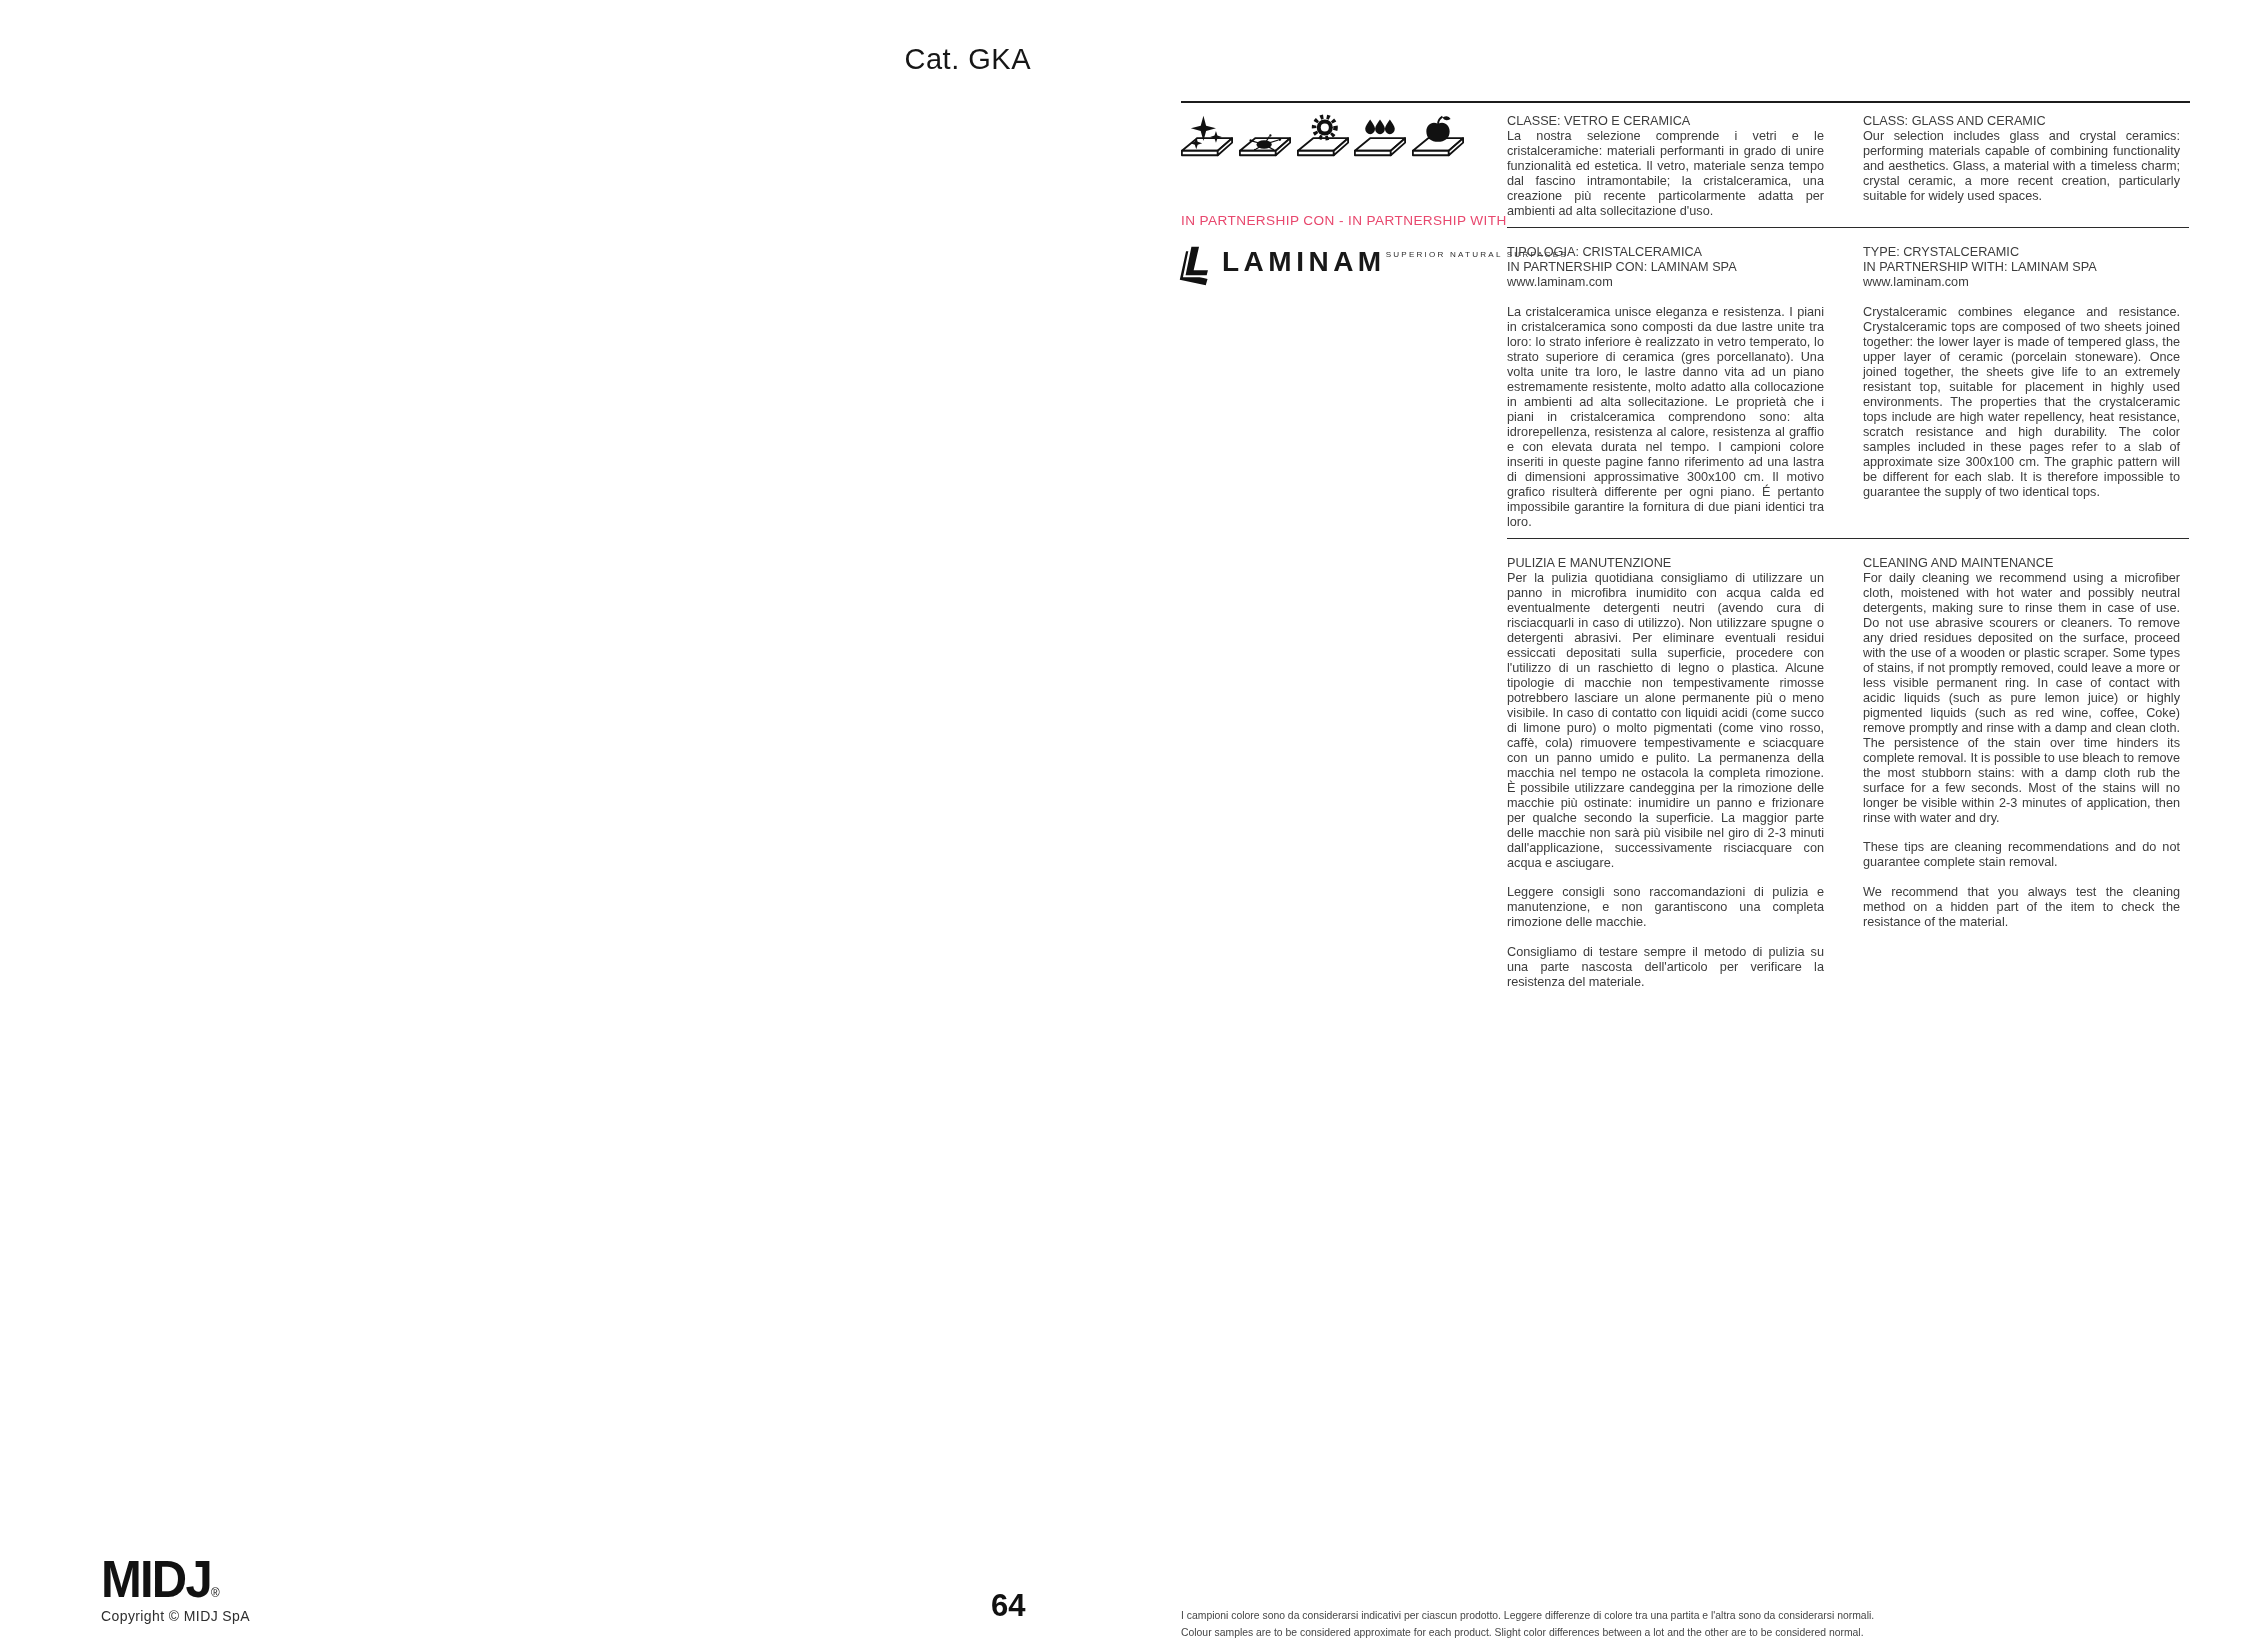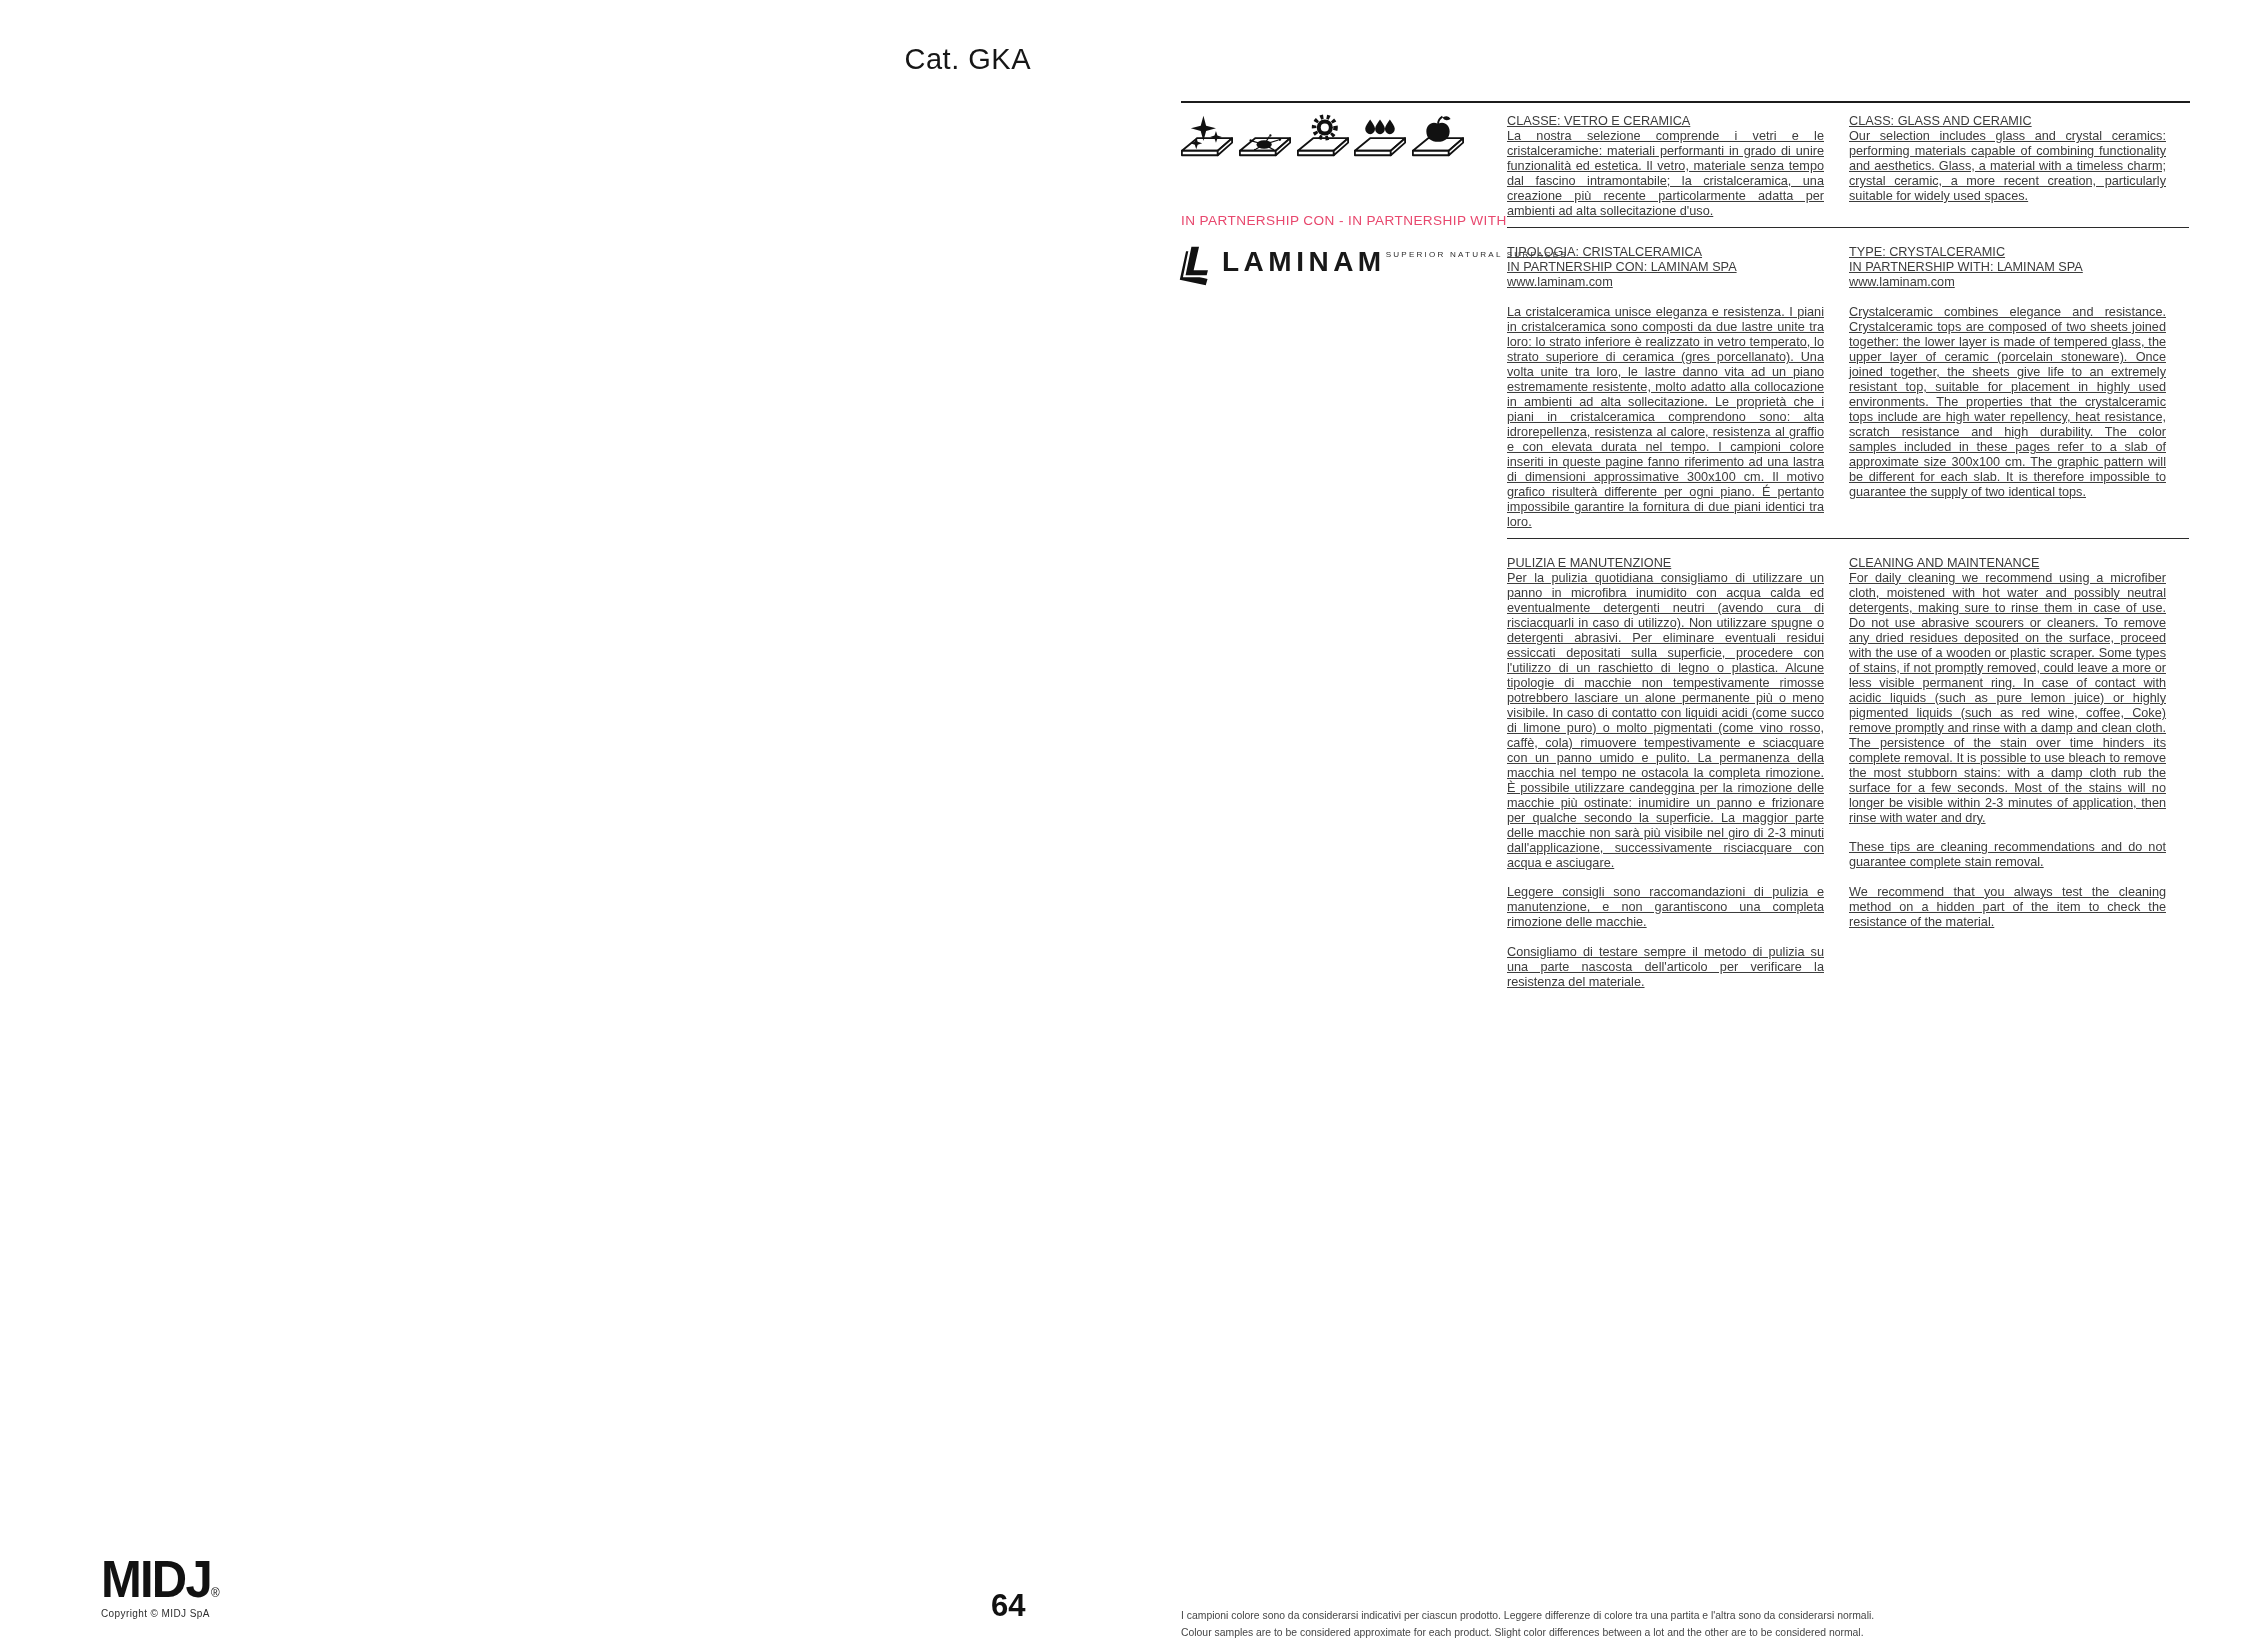--- a/index.html
+++ b/index.html
@@ -43,21 +43,21 @@
   }
   .laminam-tag{
     font-size:8.1px;font-weight:400;letter-spacing:2.2px;color:#2c2c2c;margin-top:2.7px;
   }
 
   
   .columns{
     position:absolute;left:1507px;top:114px;width:682px;font-size:12.7px;line-height:15px;
     color:#3c3c3c;
   }
-  .section{display:grid;grid-template-columns:317px 317px;column-gap:25px;text-decoration:underline;}
+  .section{display:grid;grid-template-columns:317px 317px;column-gap:39px;}
   .section .col{text-align:justify;}
   .sec-heading{margin:0 0 14.5px 0;}
   .sec-heading.tight{margin:0;}
   .hline{margin:0;}
   .col p{margin:0;}
   .col p.gap{margin-top:14.5px;}
   .rule{height:1.4px;background:#2b2b2b;}
   .pad-b1{padding-bottom:8.1px;}
   .pad-t1{padding-top:17px;padding-bottom:8.1px;}
   .pad-t2{padding-top:16.3px;}
@@ -66,21 +66,21 @@
   
   .display-title{
     position:absolute;right:1229px;top:747px;text-align:right;
     font-size:55px;line-height:71px;color:#1d1d1d;letter-spacing:0px;white-space:nowrap;
   }
 
   
   .brand{position:absolute;left:101px;top:1554px;color:#121212;}
   .brand-word{font-size:49px;font-weight:800;letter-spacing:-1.8px;line-height:1;transform:scaleY(1.04);transform-origin:left top;}
   .brand-reg{font-size:11.8px;font-weight:400;vertical-align:baseline;letter-spacing:0;}
-  .brand-copy{font-size:10px;letter-spacing:0.4px;color:#2e2e2e;margin-top:5.4px;}
+  .brand-copy{font-size:14px;letter-spacing:0.4px;color:#2e2e2e;margin-top:5.4px;}
   .page-number{
     position:absolute;left:991px;top:1588px;font-size:31px;font-weight:700;color:#111;
   }
   .disclaimer{
     position:absolute;left:1181px;top:1608px;font-size:10.4px;line-height:16.7px;color:#464646;white-space:nowrap;
   }
 </style>
 </head>
 <body>
 

